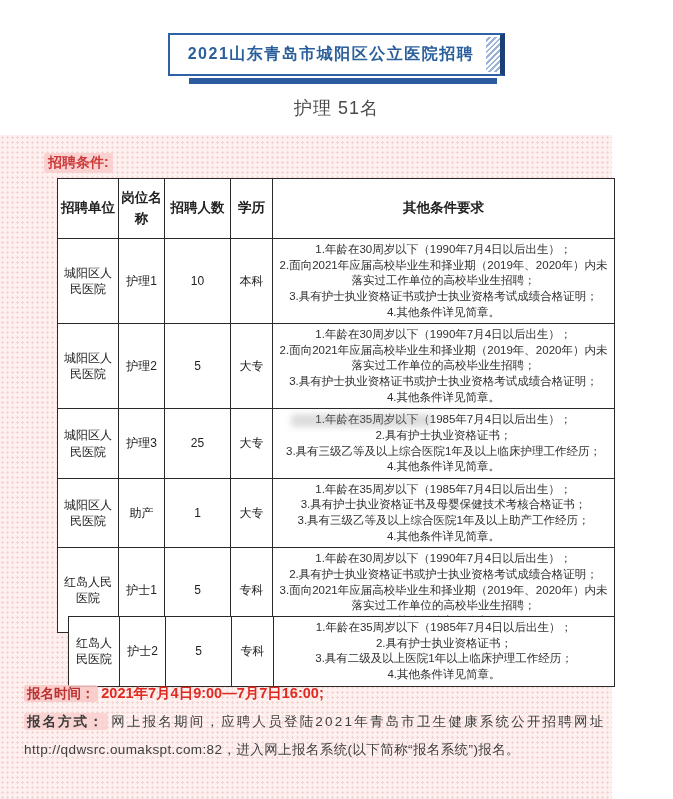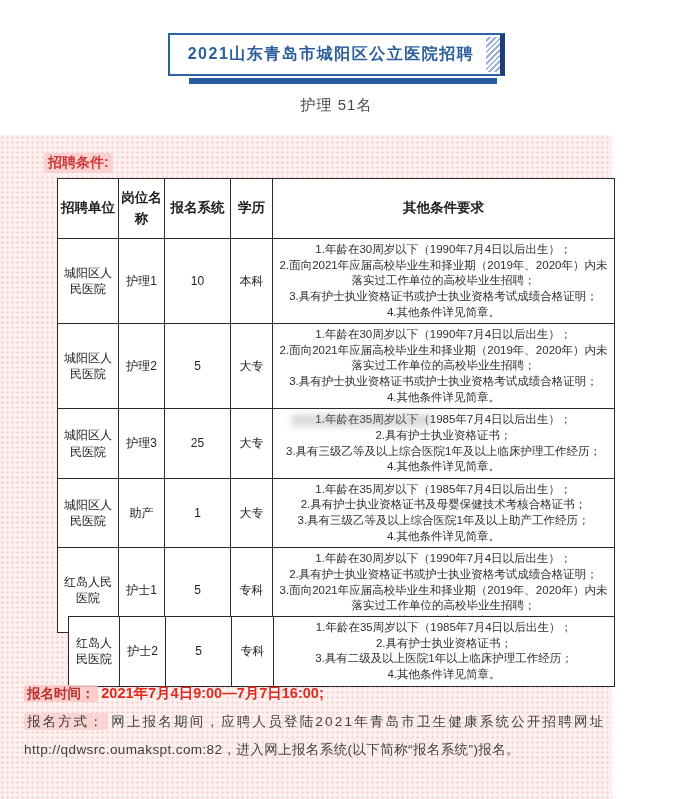--- a/index.html
+++ b/index.html
@@ -21,21 +21,21 @@
     background:repeating-linear-gradient(135deg,#ffffff 0 2px,#9ab4d8 2px 4px);
   }
   .title-text {
     color:#2b5f9b; font-size:16px; font-weight:bold; letter-spacing:1.5px; white-space:nowrap;
   }
   .title-underbar {
     display:block; margin:2px auto 0 auto; width:308px; height:6px; background:#2b5b9e;
     transform:translateX(6px);
   }
   .subtitle { position:absolute; top:96px; left:0; width:673px; text-align:center;
-    color:#4a4a4a; font-size:15px; letter-spacing:1px; }
+    color:#4a4a4a; font-size:18px; letter-spacing:1px; }
 
   
   .pink-section {
     position:absolute; top:135px; left:0; width:612px; height:664px;
     background-color:#fdf0ef;
     background-image:radial-gradient(rgba(224,166,166,0.38) 1px, transparent 1.3px);
     background-size:5px 5px;
   }
   .section-label {
     position:absolute; top:18px; left:44px;
@@ -61,21 +61,21 @@
   }
 
   
   .footer { position:absolute; top:547px; left:10px; width:655px;margin-left:14px; }
   .f-line { margin-bottom:7px; font-size:13.5px; line-height:1.55; }
   .hl-red {
     color:#b9322f; font-weight:bold;
     background:rgba(250,200,200,0.85); padding:1px 3px; border-radius:3px;
   }
   .hl-dark {
-    color:#3c3c3c; font-weight:normal; letter-spacing:2px;
+    color:#3c3c3c; font-weight:bold; letter-spacing:2px;
     background:rgba(250,205,205,0.8); padding:1px 3px; border-radius:3px;
   }
   .red-val { color:#e02a20; font-weight:bold; font-size:14.5px; }
   .body-text { color:#3f3f3f; letter-spacing:2.2px;text-align:right; }
   .url-text { color:#3f3f3f; letter-spacing:0.4px; }
   .phone-val { color:#4a4a4a; font-size:14px; letter-spacing:0.5px; }
 </style>
 </head>
 <body>
 
@@ -100,21 +100,21 @@
       <col style="width:61px">
         <col style="width:46px">
         <col style="width:66px">
         <col style="width:42px">
         <col style="width:342px">
     </colgroup>
     <tbody>
         <tr class="row-h">
       <th>招聘单位</th>
       <th>岗位名称</th>
-      <th>报名系统</th>
+      <th>招聘人数</th>
       <th>学历</th>
       <th>其他条件要求</th>
     </tr>
     <tr class="r1">
       <td class="center">城阳区人民医院</td>
       <td class="center">护理1</td>
       <td class="center">10</td>
       <td class="center">本科</td>
       <td class="req">
         <div class="line">1.年龄在30周岁以下（1990年7月4日以后出生）；</div>
@@ -148,21 +148,21 @@
         <div class="line">4.其他条件详见简章。</div>
       </td>
     </tr>
     <tr class="r4">
       <td class="center">城阳区人民医院</td>
       <td class="center">助产</td>
       <td class="center">1</td>
       <td class="center">大专</td>
       <td class="req">
         <div class="line">1.年龄在35周岁以下（1985年7月4日以后出生）；</div>
-        <div class="line">2.具有护士执业资格证书及母婴保健技术考核合格证书；</div>
+        <div class="line">3.具有护士执业资格证书及母婴保健技术考核合格证书；</div>
         <div class="line">3.具有三级乙等及以上综合医院1年及以上助产工作经历；</div>
         <div class="line">4.其他条件详见简章。</div>
       </td>
     </tr>
     <tr class="r5">
       <td class="center">红岛人民医院</td>
       <td class="center">护士1</td>
       <td class="center">5</td>
       <td class="center">专科</td>
       <td class="req">

